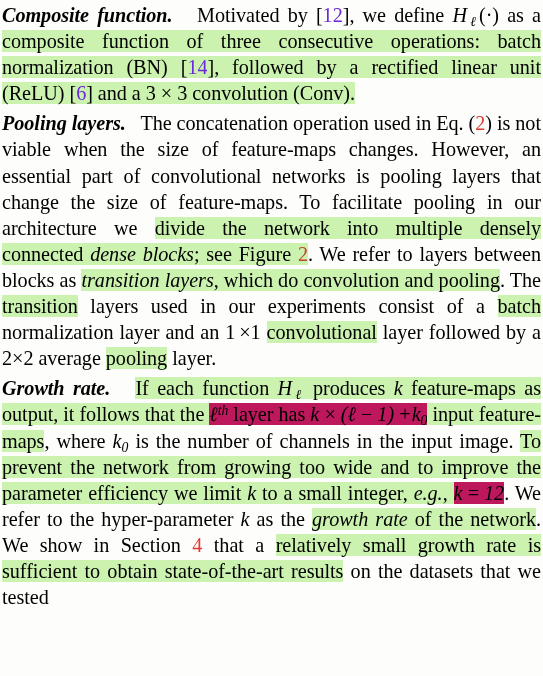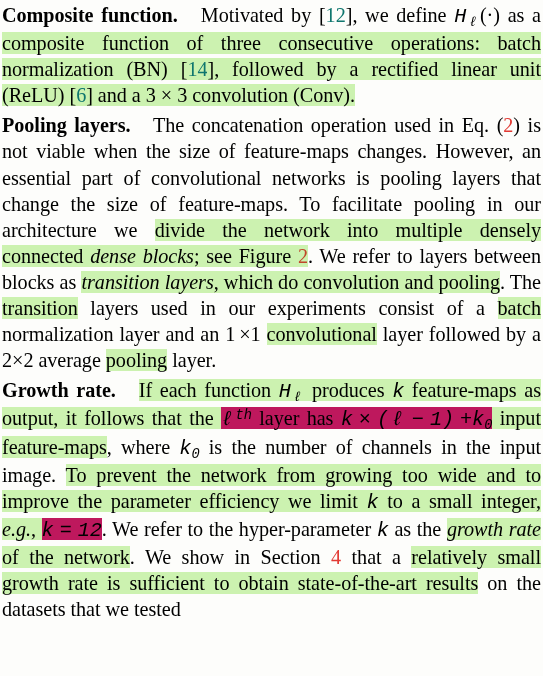--- a/index.html
+++ b/index.html
@@ -32,43 +32,44 @@
     box-sizing: border-box;
     width: 543px;
     letter-spacing: -0.05px;
   }
   #p-composite { padding-top: 2px; }
   #p-pooling   { padding-top: 4px; }
   #p-growth    { padding-top: 4px; }
 
   .lead {
     font-weight: bold;
+    font-style: italic;
   }
 
   
   .hl  { background-color: #ccf2b0; }
   .hl2 { background-color: #aaeb8a; }
 
   .it { font-style: italic; }
 
   
   .math {
-    font-family: Liberation Mono, monospace;
+    font-family: Liberation Serif, serif;
     font-style: italic;
   }
   sub { font-size: 0.68em; line-height: 0; vertical-align: -0.28em; font-style: italic;}
   sup { font-size: 0.68em; line-height: 0; vertical-align: 0.45em; font-style: italic;}
 
   .cite-green { color: #55d421; }
   .cite-red   { color: #e23a34; }
   .cite-darkred { color: #c0462a; }
 
   .nowrap { white-space: nowrap; }
 </style>
-<style>.hl{background-color:#ccf2b0;}.hl2{background-color:#be185d;}.cite-green{color:#0f766e;}.cite-red{color:#e23a34;}.cite-darkred{color:#c0462a;}#page{background:#fdfdfb;color:#000000;}</style></head>
+<style>.hl{background-color:#ccf2b0;}.hl2{background-color:#be185d;}.cite-green{color:#6d28d9;}.cite-red{color:#e23a34;}.cite-darkred{color:#c0462a;}#page{background:#fdfdfb;color:#000000;}</style></head>
 <body>
 
 <div id="page">
 
   <p class="para" id="p-composite">
     <span class="lead">Composite function.</span><span>&nbsp;&nbsp; </span><span>Motivated by [</span><span class="cite-green">12</span><span>], we define <span class="math">H<sub>ℓ</sub></span>(·) as a </span><span class="hl">composite function of three consecutive operations: batch normalization (BN) [</span><span class="hl cite-green">14</span><span class="hl">], followed by a rectified linear unit (ReLU) [</span><span class="hl cite-green">6</span><span class="hl">] and a 3 × 3 convolution (Conv).</span>
   </p>
 
   <p class="para" id="p-pooling">
     <span class="lead">Pooling layers.</span><span>&nbsp;&nbsp; </span><span>The concatenation operation used in Eq. (</span><span class="cite-red">2</span><span>) is not viable when the size of feature-maps changes. However, an essential part of convolutional networks is pooling layers that change the size of feature-maps. To facilitate pooling in our architecture we </span><span class="hl">divide the network into multiple densely connected </span><span class="hl it">dense blocks</span><span class="hl">; see Figure </span><span class="hl cite-darkred">2</span><span>. We refer to layers between blocks as </span><span class="hl it">transition layers</span><span class="hl">, which do convolution and pooling</span><span>. The </span><span class="hl">transition</span><span> layers used in our experiments consist of a </span><span class="hl">batch</span><span> normalization layer and an 1 ×1 </span><span class="hl">convolutional</span><span> layer followed by a 2×2 average </span><span class="hl">pooling</span><span> layer.</span>

